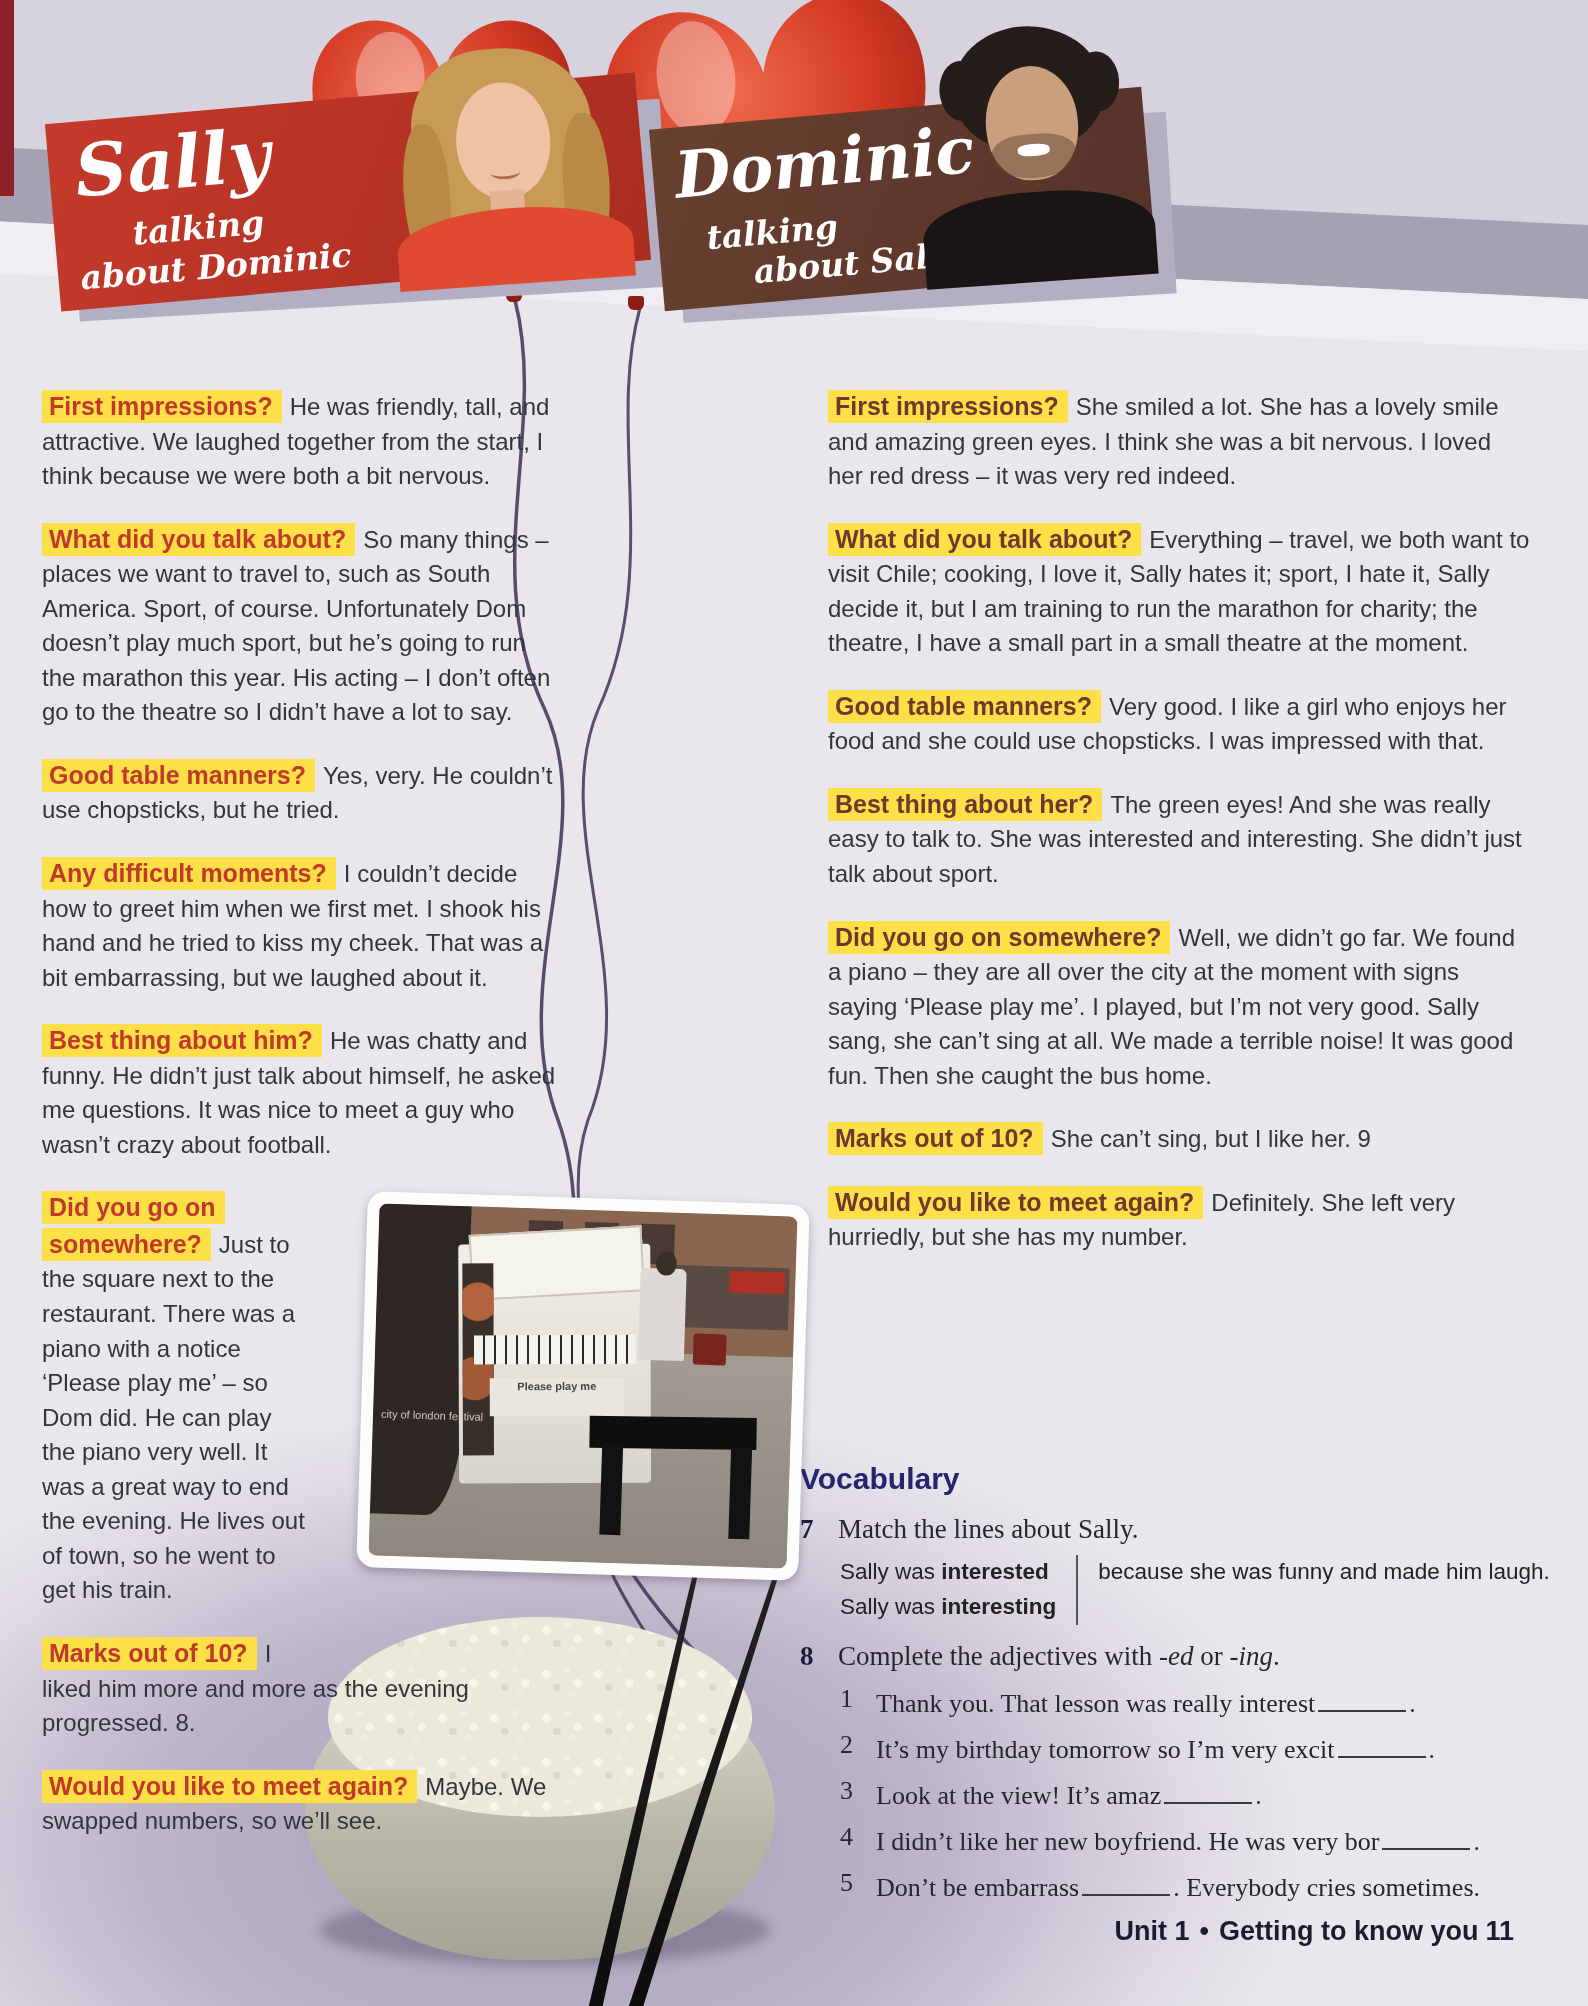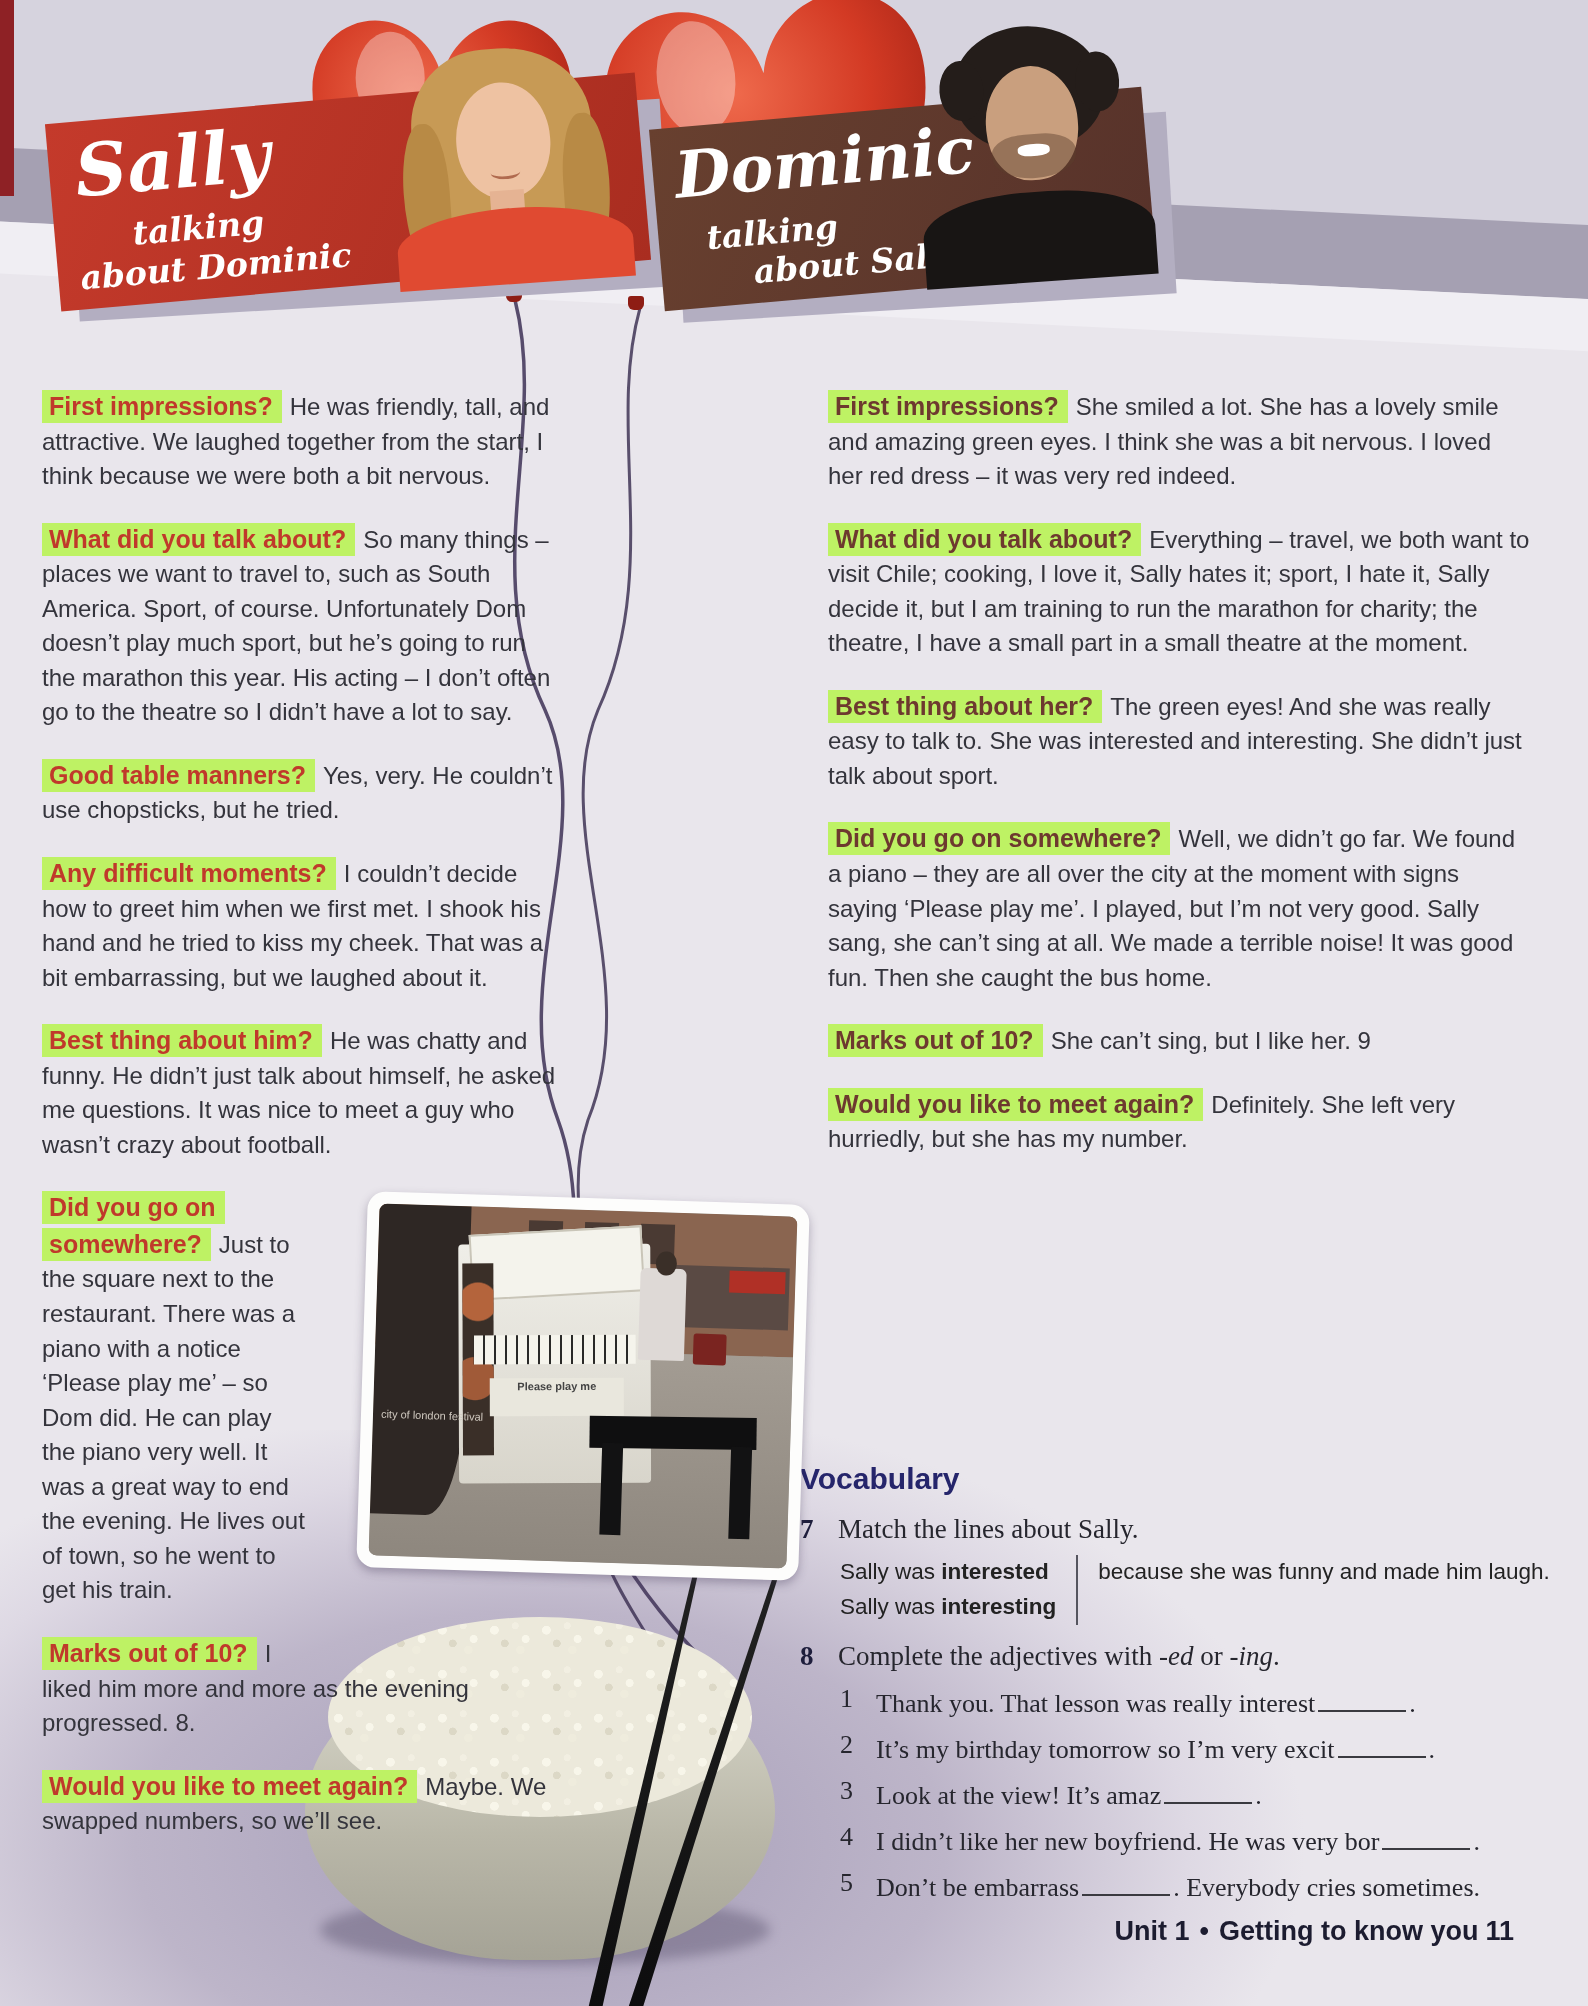--- a/index.html
+++ b/index.html
@@ -29,21 +29,21 @@
   .script{font-family:"DejaVu Serif",serif;font-style:italic;font-weight:bold;color:#fff;line-height:1;}
   .name-big{font-size:72px;}
   .name-big2{font-size:64px;}
   .tag{font-size:33px;}
   
   .portrait{position:absolute;z-index:7;}
   .portrait *{position:absolute;}
   
   .col{position:absolute;z-index:5;color:#34343c;font-size:24px;line-height:1.44;}
   .qa{margin-bottom:27px;}
-  .q{font-weight:700;font-size:25px;padding:2px 9px 3px 7px;background:#bef264;margin-right:8px;
+  .q{font-weight:700;font-size:25px;padding:2px 9px 3px 7px;background:#fde047;margin-right:8px;
      -webkit-box-decoration-break:clone;box-decoration-break:clone;}
   .q-red{color:#c0392b;}
   .q-brown{color:#6d392f;}
   .float-spacer{float:right;width:248px;height:345px;margin-top:108px;}
   
   .piano-photo{position:absolute;left:362px;top:1198px;width:418px;height:352px;background:#fdfdfc;
       border-radius:18px;padding:12px;transform:rotate(1.8deg);z-index:6;
       box-shadow:0 4px 10px rgba(60,50,80,.35);}
   .piano-scene{position:relative;width:100%;height:100%;overflow:hidden;border-radius:8px;background:#9b948c;}
   .piano-scene *{position:absolute;}
@@ -218,20 +218,23 @@
   </div>
 
   <div class="col" style="left:828px;top:388px;width:702px;">
     <div class="qa">
       <span class="q q-brown">First impressions?</span><span class="a">She smiled a lot. She has a lovely smile and amazing green eyes. I think she was a bit nervous. I loved her red dress – it was very red indeed.</span>
     </div>
     <div class="qa">
       <span class="q q-brown">What did you talk about?</span><span class="a">Everything – travel, we both want to visit Chile; cooking, I love it, Sally hates it; sport, I hate it, Sally decide it, but I am training to run the marathon for charity; the theatre, I have a small part in a small theatre at the moment.</span>
     </div>
     <div class="qa">
+      <span class="q q-brown">Good table manners?</span><span class="a">Very good. I like a girl who enjoys her food and she could use chopsticks. I was impressed with that.</span>
+    </div>
+    <div class="qa">
       <span class="q q-brown">Best thing about her?</span><span class="a">The green eyes! And she was really easy to talk to. She was interested and interesting. She didn’t just talk about sport.</span>
     </div>
     <div class="qa">
       <span class="q q-brown">Did you go on somewhere?</span><span class="a">Well, we didn’t go far. We found a piano – they are all over the city at the moment with signs saying ‘Please play me’. I played, but I’m not very good. Sally sang, she can’t sing at all. We made a terrible noise! It was good fun. Then she caught the bus home.</span>
     </div>
     <div class="qa">
       <span class="q q-brown">Marks out of 10?</span><span class="a">She can’t sing, but I like her. 9</span>
     </div>
     <div class="qa">
       <span class="q q-brown">Would you like to meet again?</span><span class="a">Definitely. She left very hurriedly, but she has my number.</span>

